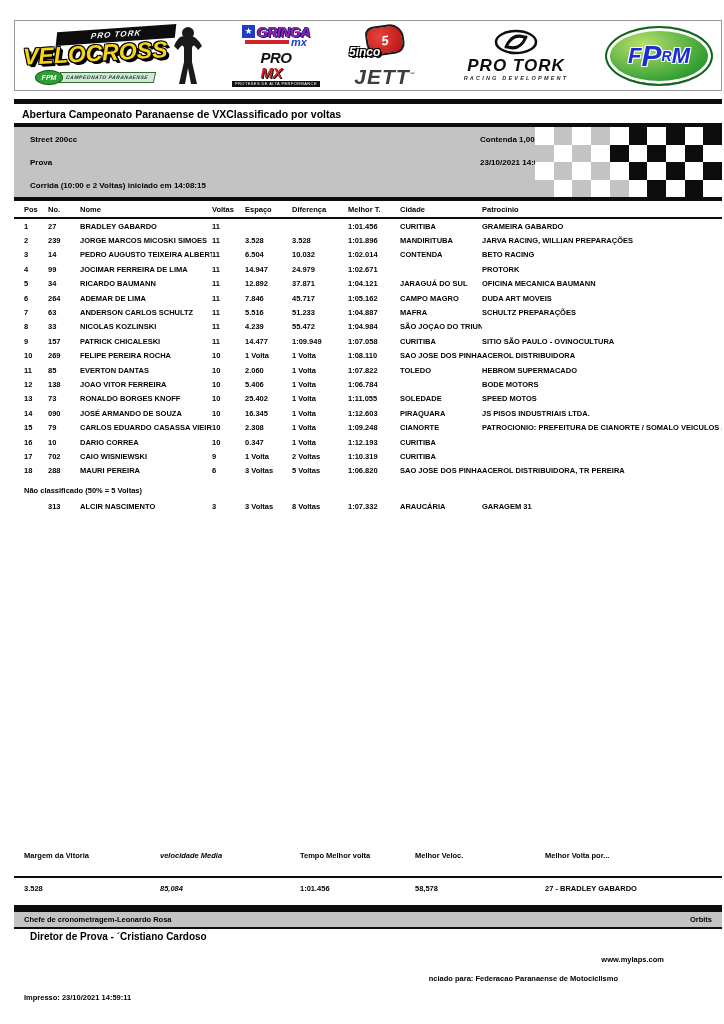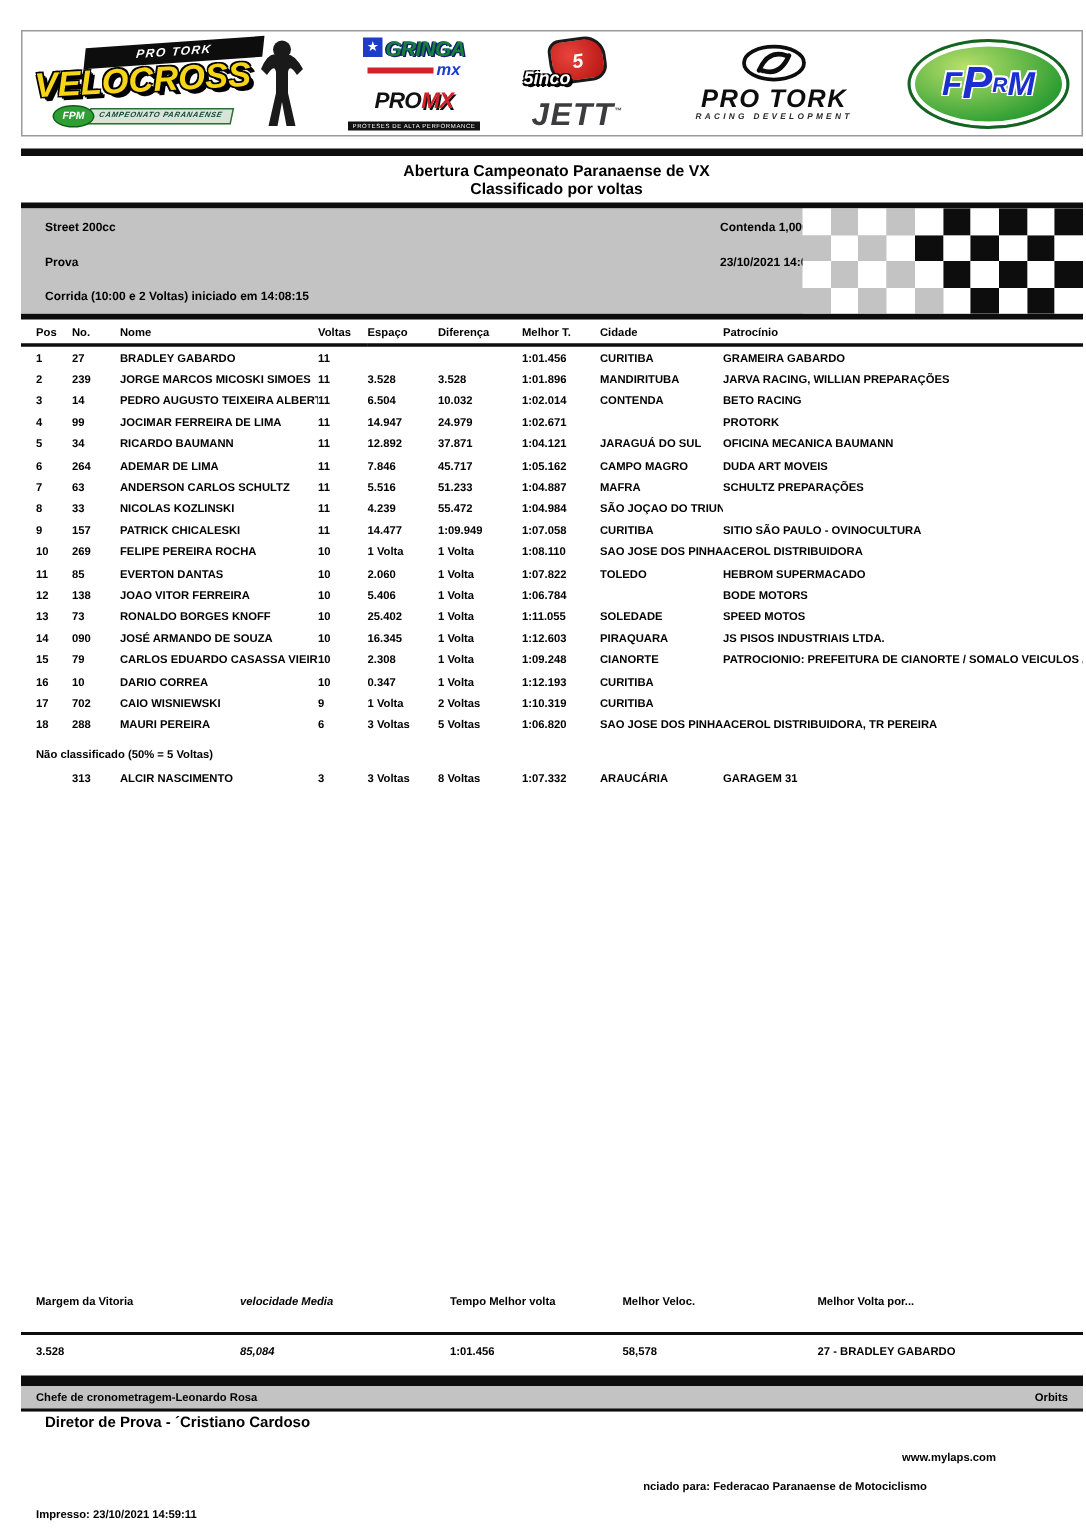--- a/index.html
+++ b/index.html
@@ -18,25 +18,25 @@
     text-shadow:-1px -1px 0 #000,1px -1px 0 #000,-1px 1px 0 #000,1px 1px 0 #000,2px 2px 0 #000,3px 3px 0 #000;}
   .vc-bottom{position:absolute;left:14px;top:46px;display:flex;align-items:center;}
   .vc-fpm{width:26px;height:13px;border-radius:50%;background:#2f9e33;border:1px solid #0d5f18;color:#fff;font-size:7px;font-weight:900;font-style:italic;display:flex;align-items:center;justify-content:center;z-index:2;}
   .vc-strip{margin-left:-4px;height:9px;background:#d8e4d8;border:1px solid #2f6e33;color:#143;font-size:5px;font-weight:700;font-style:italic;display:flex;align-items:center;padding:0 6px;transform:skewX(-12deg);letter-spacing:.5px;white-space:nowrap;}
   .vc-rider{position:absolute;right:6px;top:2px;}
 
   
   .lg-gringa{width:96px;height:62px;justify-content:space-between;padding:2px 0;}
   .gr-top{display:flex;align-items:center;}
   .gr-star{width:13px;height:13px;background:#1d3cc8;color:#fff;font-size:9px;display:flex;align-items:center;justify-content:center;margin-right:2px;}
-  .gr-name{font-size:14px;font-weight:900;font-style:italic;color:#15803d;text-shadow:-1px 0 0 #11206e,1px 1px 0 #11206e;letter-spacing:-0.5px;}
+  .gr-name{font-size:14px;font-weight:900;font-style:italic;color:#a21caf;text-shadow:-1px 0 0 #11206e,1px 1px 0 #11206e;letter-spacing:-0.5px;}
   .gr-sub{display:flex;align-items:center;margin-top:-2px;}
   .gr-bar{width:44px;height:4px;background:#d2222a;margin-right:2px;}
   .gr-mx{font-size:11px;font-weight:900;font-style:italic;color:#1d3cc8;}
-  .pm-row{display:flex;align-items:baseline;margin-top:2px;}
+  .pm-row{display:flex;align-items:baseline;margin-top:2px;flex-direction:column;}
   .pm-pro{font-size:15px;font-weight:900;font-style:italic;color:#111;letter-spacing:-0.5px;}
   .pm-mx{font-size:15px;font-weight:900;font-style:italic;color:#d2222a;letter-spacing:-0.5px;text-shadow:1px 1px 0 #111;}
   .pm-tag{background:#111;color:#fff;font-size:4px;letter-spacing:.4px;padding:1px 3px;margin-top:1px;white-space:nowrap;}
 
   
   .lg-cinco{width:88px;height:62px;justify-content:space-between;padding:1px 0;position:relative;}
   .c5-blob{width:34px;height:26px;background:radial-gradient(circle at 35% 35%,#e8433c,#b3120f);border:2px solid #1a1a1a;border-radius:8px 14px 10px 14px;transform:rotate(-8deg);display:flex;align-items:center;justify-content:center;color:#fff;font-weight:900;font-size:13px;font-style:italic;}
   .c5-name{position:absolute;top:22px;left:8px;font-size:12px;font-weight:900;font-style:italic;color:#fff;text-shadow:-1px -1px 0 #000,1px -1px 0 #000,-1px 1px 0 #000,1px 1px 0 #000,2px 2px 0 #000;}
   .c5-jett{font-size:21px;font-weight:900;font-style:italic;color:#3c3c3e;letter-spacing:1px;margin-top:8px;}
   .c5-tm{font-size:5px;vertical-align:super;font-style:normal;}
@@ -50,21 +50,21 @@
   .lg-fprm{width:112px;height:60px;}
   .fp-oval{width:104px;height:56px;border-radius:50%;background:radial-gradient(ellipse at 35% 30%,#b9e06a,#2f9e33 70%,#1c7a2a);border:2px solid #156322;box-shadow:inset 0 0 0 3px #fff;display:flex;align-items:center;justify-content:center;}
   .fp-oval span{font-weight:900;font-style:italic;color:#1b2fd0;text-shadow:-1px -1px 0 #fff,1px -1px 0 #fff,-1px 1px 0 #fff,1px 1px 0 #fff;}
   .fp-f{font-size:22px;}.fp-p{font-size:30px;}.fp-r{font-size:14px;}.fp-m{font-size:22px;}
 
   
   .rule{background:#0d0d0d;}
   .rule.r5{height:5px;margin-top:8px;}
   .rule.r4{height:4px;}
   .rule.r2{height:2px;}
-  .title-row{display:flex;justify-content:flex-start;align-items:center;padding:4px 2px 3px 8px;flex-direction:column;}
+  .title-row{display:flex;justify-content:flex-start;align-items:center;padding:4px 2px 3px 8px;}
   .title-row .t{font-size:10.5px;font-weight:700;}
 
   
   .info-block{position:relative;height:70px;background:#c3c3c3;text-align:center;}
   .info-label{position:absolute;left:16px;font-size:8px;font-weight:700;}
   .info-val{position:absolute;left:466px;font-size:8px;font-weight:700;}
   .flag{position:absolute;right:0;top:0;width:187px;height:70px;display:grid;grid-template-columns:repeat(10,1fr);grid-template-rows:repeat(4,1fr);}
   .fw{background:#fff;} .fg{background:#c3c3c3;} .fb{background:#0d0d0d;}
 
   

